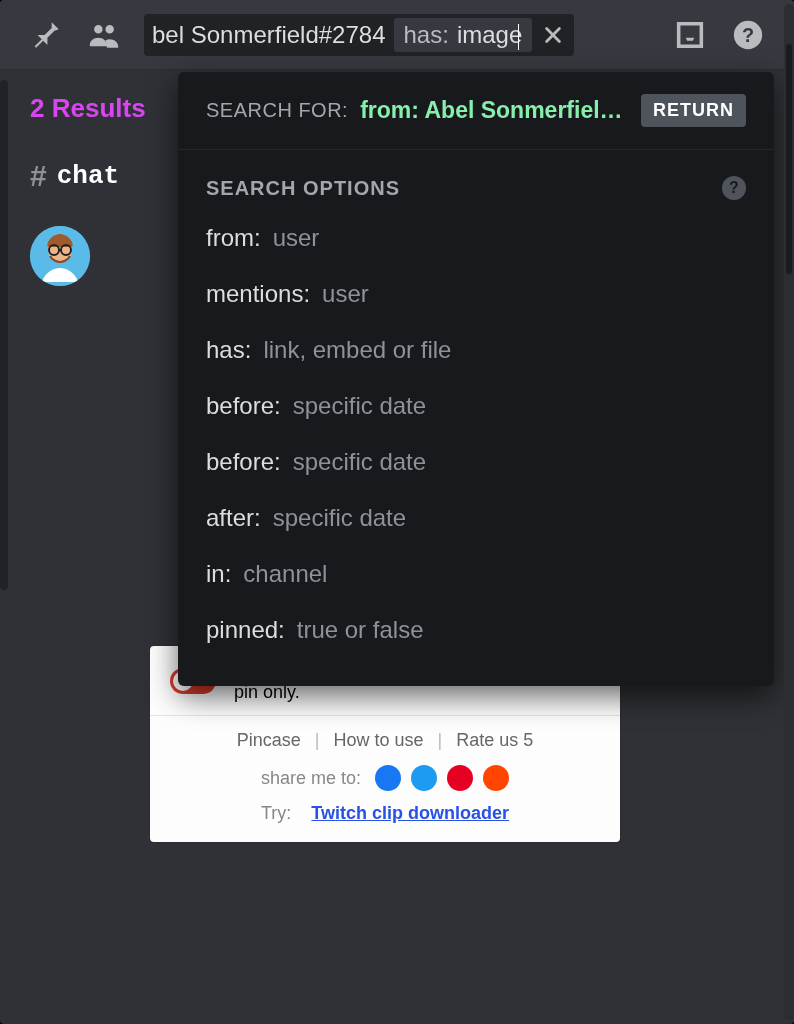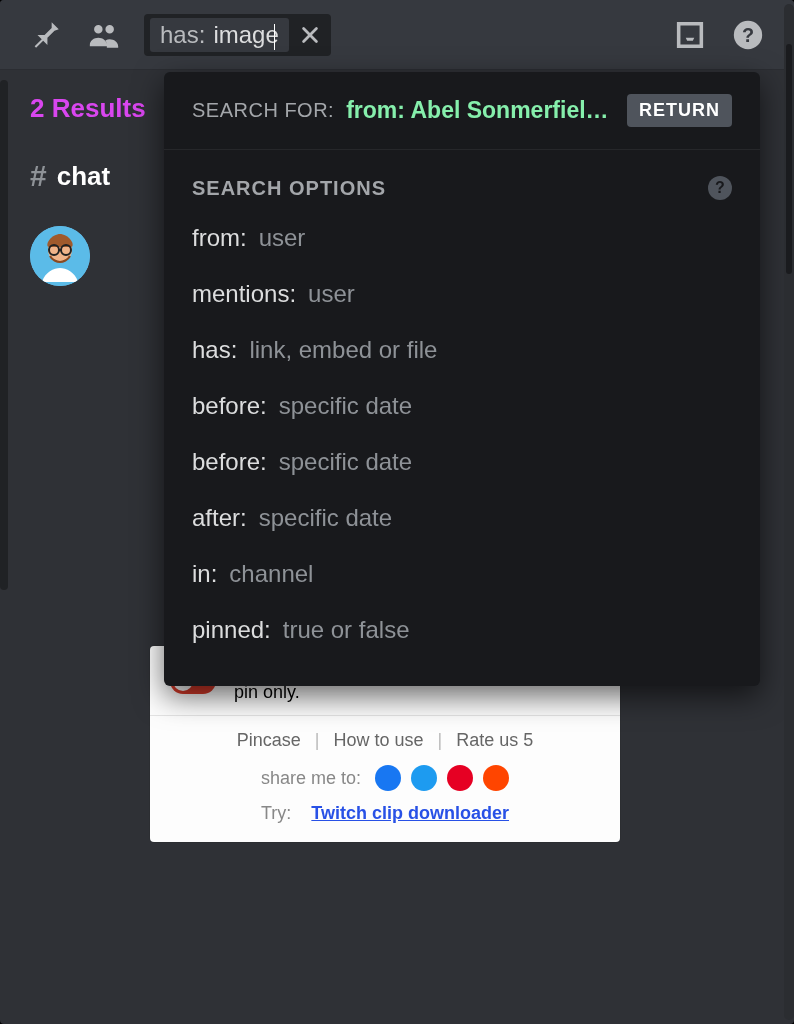--- a/index.html
+++ b/index.html
@@ -30,42 +30,42 @@
   .truncchip{color:#dcddde;font-size:24px;white-space:nowrap;padding:0 2px;}
   .chip{background:var(--chip-bg);border-radius:3px;padding:3px 10px;color:#dcddde;font-size:24px;display:flex;align-items:center;gap:8px;position:relative;}
   .chip .chip-key{color:#b9bbbe;}
   .chip .caret{position:absolute;width:1px;height:26px;background:#fff;left:124px;top:6px;}
   .clearbtn{width:30px;height:30px;display:flex;align-items:center;justify-content:center;color:#b9bbbe;cursor:pointer;}
   .spacer{flex:1;}
   .results-head{height:76px;padding:0 30px;display:flex;align-items:center;}
   .results-head .count{color:#d946ef;font-size:26px;font-weight:600;}
   .channel-head{height:60px;padding:0 30px;display:flex;align-items:center;gap:10px;background:var(--bg-darker);}
   .hash{color:#8e9297;font-size:30px;font-weight:700;}
-  .chname{color:#fff;font-size:26px;font-weight:700;}
+  .chname{color:#fff;font-size:26px;font-weight:700;font-family:Liberation Mono, monospace;}
   .msg{padding:20px 30px;}
   .avatar{width:60px;height:60px;border-radius:50%;background:#68c0ef;display:flex;align-items:center;justify-content:center;overflow:hidden;}
   .avatar svg{width:60px;height:60px;}
   .embed{margin:360px 0 0 120px;width:470px;background:#fdfdfd;border-radius:4px;box-shadow:0 0 0 1px rgba(0,0,0,.06);color:#333;overflow:hidden;}
   .embed .row1{display:flex;align-items:center;padding:12px 20px 12px 20px;gap:18px;border-bottom:1px solid #e4e4e4;}
   .toggle{width:46px;height:26px;border-radius:13px;background:#d83b2b;position:relative;flex:0 0 auto;}
   .toggle::after{content:"";position:absolute;top:3px;left:3px;width:20px;height:20px;border-radius:50%;background:#fff;}
   .toggle-text{font-size:18px;color:#000;line-height:1.25;}
   .embed .row2{display:flex;justify-content:center;gap:14px;padding:14px 10px 8px;color:#666;font-size:18px;}
   .embed .row2 .sep{color:#bbb;}
   .embed .row3{display:flex;justify-content:center;align-items:center;gap:10px;padding:6px 10px;}
   .share-label{color:#888;font-size:18px;margin-right:4px;}
   .sicon{width:26px;height:26px;border-radius:50%;display:inline-block;}
   .fb{background:#1877f2;}
   .tw{background:#1d9bf0;}
   .pi{background:#e60023;}
   .rd{background:#ff4500;}
   .embed .row4{text-align:center;padding:6px 10px 18px;font-size:18px;}
   .try-label{color:#888;}
   .dllink{color:var(--link);text-decoration:underline;font-weight:600;}
-  .popover{position:absolute;top:72px;left:164px;width:596px;background:var(--bg-panel);border-radius:6px;box-shadow:0 10px 30px rgba(0,0,0,.6);overflow:hidden;}
+  .popover{position:absolute;top:72px;left:178px;width:596px;background:var(--bg-panel);border-radius:6px;box-shadow:0 10px 30px rgba(0,0,0,.6);overflow:hidden;}
   .pop-head{padding:22px 28px;display:flex;align-items:center;gap:12px;border-bottom:1px solid #26272a;}
   .sfor-label{color:#a3a6aa;font-size:20px;letter-spacing:.5px;}
   .sfor-query{color:#86efac;font-size:23px;font-weight:600;white-space:nowrap;overflow:hidden;text-overflow:ellipsis;flex:1;}
   .return-btn{background:var(--return-bg);color:#fff;border-radius:4px;padding:6px 12px;font-size:18px;font-weight:700;letter-spacing:1px;}
   .opt-head{display:flex;align-items:center;justify-content:space-between;padding:26px 28px 4px;}
   .opt-head .title{color:#a3a6aa;font-size:20px;font-weight:700;letter-spacing:1px;text-align:center;}
   .help{width:24px;height:24px;border-radius:50%;background:#4f545c;color:#18191c;display:flex;align-items:center;justify-content:center;font-size:16px;font-weight:bold;}
   .opt-list{padding:6px 28px 28px;}
   .opt{display:flex;gap:12px;align-items:baseline;padding:14px 0;font-size:24px;}
   .opt .k{color:#dcddde;font-weight:400;}
@@ -82,20 +82,21 @@
       <svg viewBox="0 0 24 24">
           <path d="M16 3l5 5-3 1-5 5v5l-3-3-5 5-1-1 5-5-3-3h5l5-5z"></path>
         </svg>
     </div>
     <div class="hicon">
       <svg viewBox="0 0 24 24">
           <path d="M8 11a3 3 0 100-6 3 3 0 000 6zm8 0a3 3 0 100-6 3 3 0 000 6zM2 19c0-3 3-5 6-5s6 2 6 5v1H2zm12 0c0-1.2-.4-2.3-1-3.2 1-.5 2-.8 3-.8 3 0 6 2 6 5v1h-8z"></path>
         </svg>
     </div>
     <div class="searchbox">
+      <span class="truncchip">bel Sonmerfield#2784</span>
       <span class="chip">
         <span class="chip-key">has:</span>
         <span>image</span>
         <span class="caret"></span>
       </span>
       <span class="clearbtn">
         <svg class="xmark" viewBox="0 0 24 24">
             <path d="M5 5l14 14M19 5L5 19"></path>
           </svg>
       </span>

